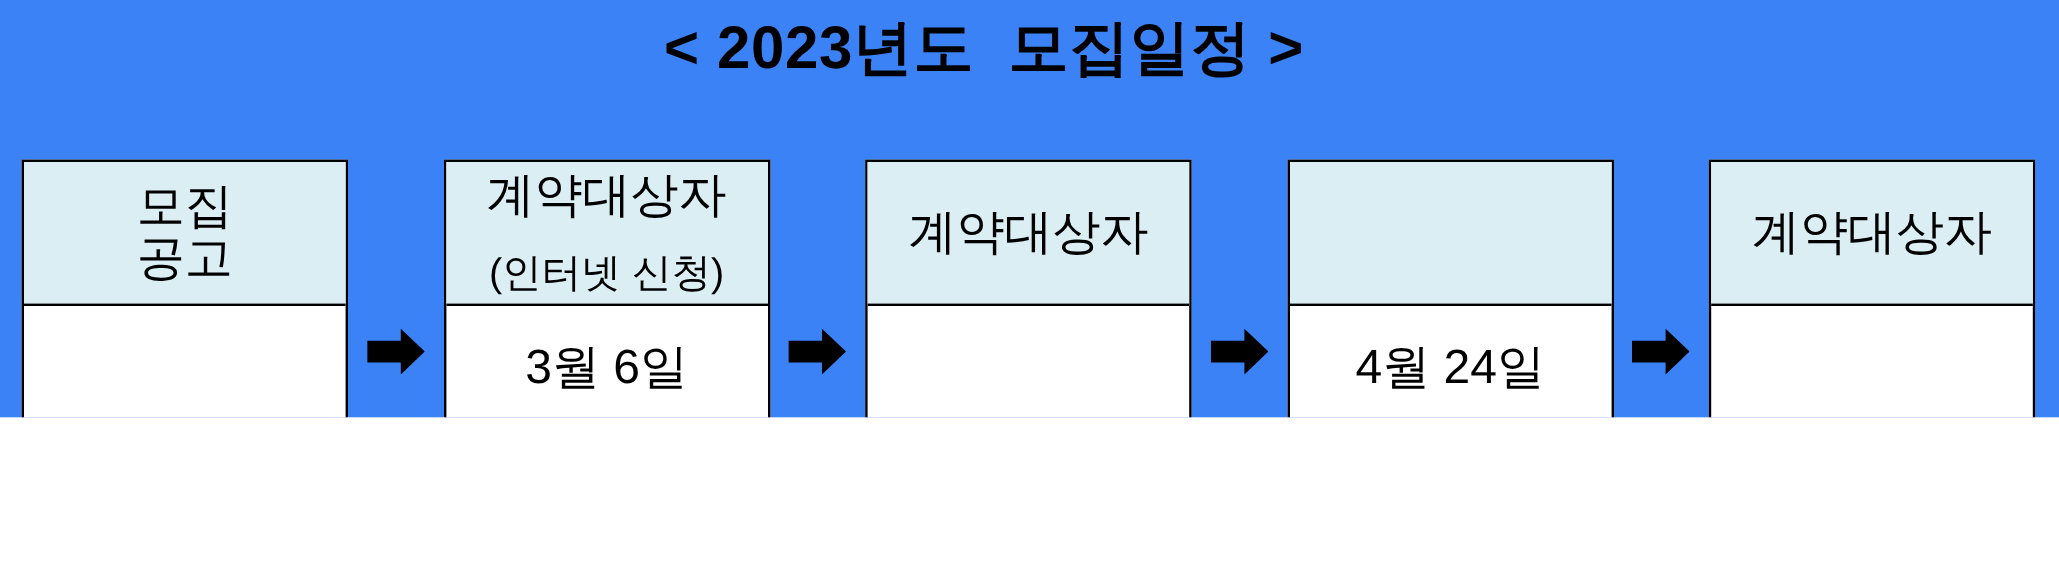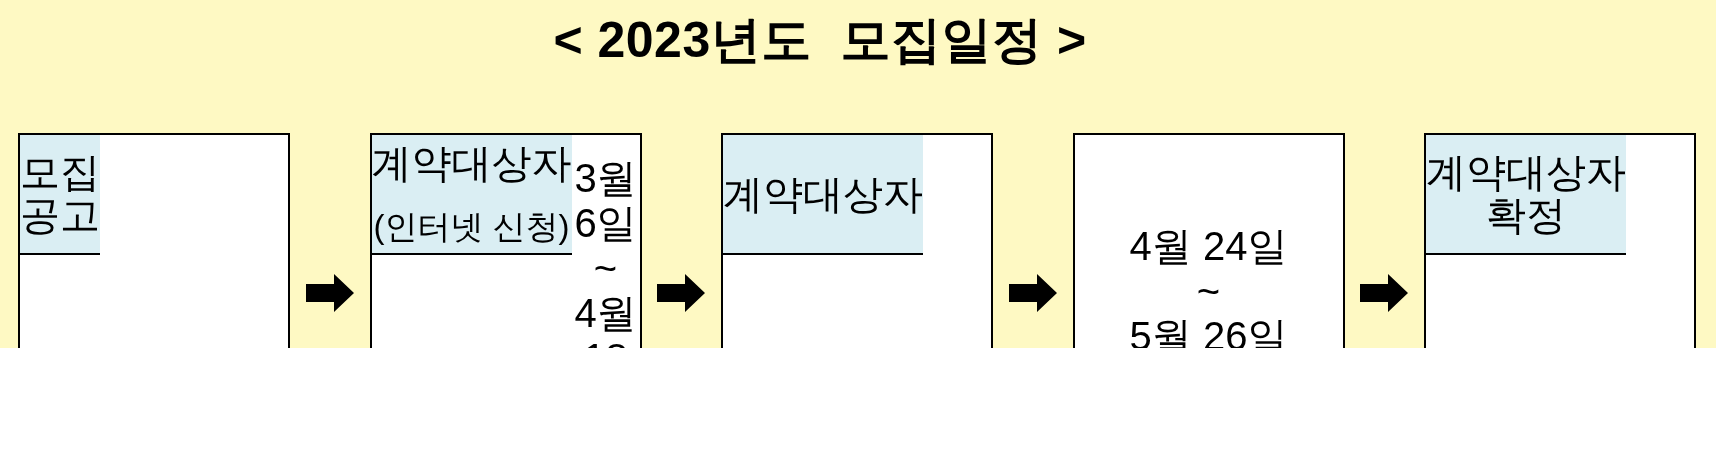--- a/index.html
+++ b/index.html
@@ -1,20 +1,20 @@
 <!DOCTYPE html>
 <html style="--header-bg: #daeef3; --border: #000000; --arrow: #000000; --text: #000000;"><head>
 <meta charset="utf-8">
 <style>
   html, body { margin: 0; padding: 0; background: #ffffff; }
   .canvas {
     position: relative;
     width: 1716px;
     height: 348px;
-    background: #fef9c3;
+    background: #3b82f6;
     font-family: "Liberation Sans", "DejaVu Sans", sans-serif;
     color: var(--text, #000000);
     overflow: hidden;
   }
   .title {
     position: absolute;
     top: 14px;
     left: -38px;
     width: 100%;
     margin: 0;
@@ -34,21 +34,21 @@
     justify-content: space-between;
     align-items: flex-start;
   }
   .step {
     width: 272px;
     height: 316px;
     box-sizing: border-box;
     border: 2px solid var(--border, #000000);
     background: #ffffff;
     display: flex;
-    flex-direction: row;
+    flex-direction: column;
     flex: 0 0 auto;
   }
   .step-header {
     height: 120px;
     box-sizing: border-box;
     background: var(--header-bg, #daeef3);
     border-bottom: 2px solid var(--border, #000000);
     display: flex;
     flex-direction: column;
     justify-content: center;
@@ -138,18 +138,17 @@
 
     <div class="arrow">
       <svg width="48" height="38" viewBox="0 0 48 38" xmlns="http://www.w3.org/2000/svg">
         <path d="M0,10 L28,10 L28,0 L48,19 L28,38 L28,28 L0,28 Z" fill="currentColor"></path>
       </svg>
     </div>
 
     <div class="step">
       <div class="step-header">
         <div class="hline">계약대상자</div>
-        <div class="hline">확정</div>
       </div>
     </div>
 
   </div>
 </div>
 
 </body></html>

